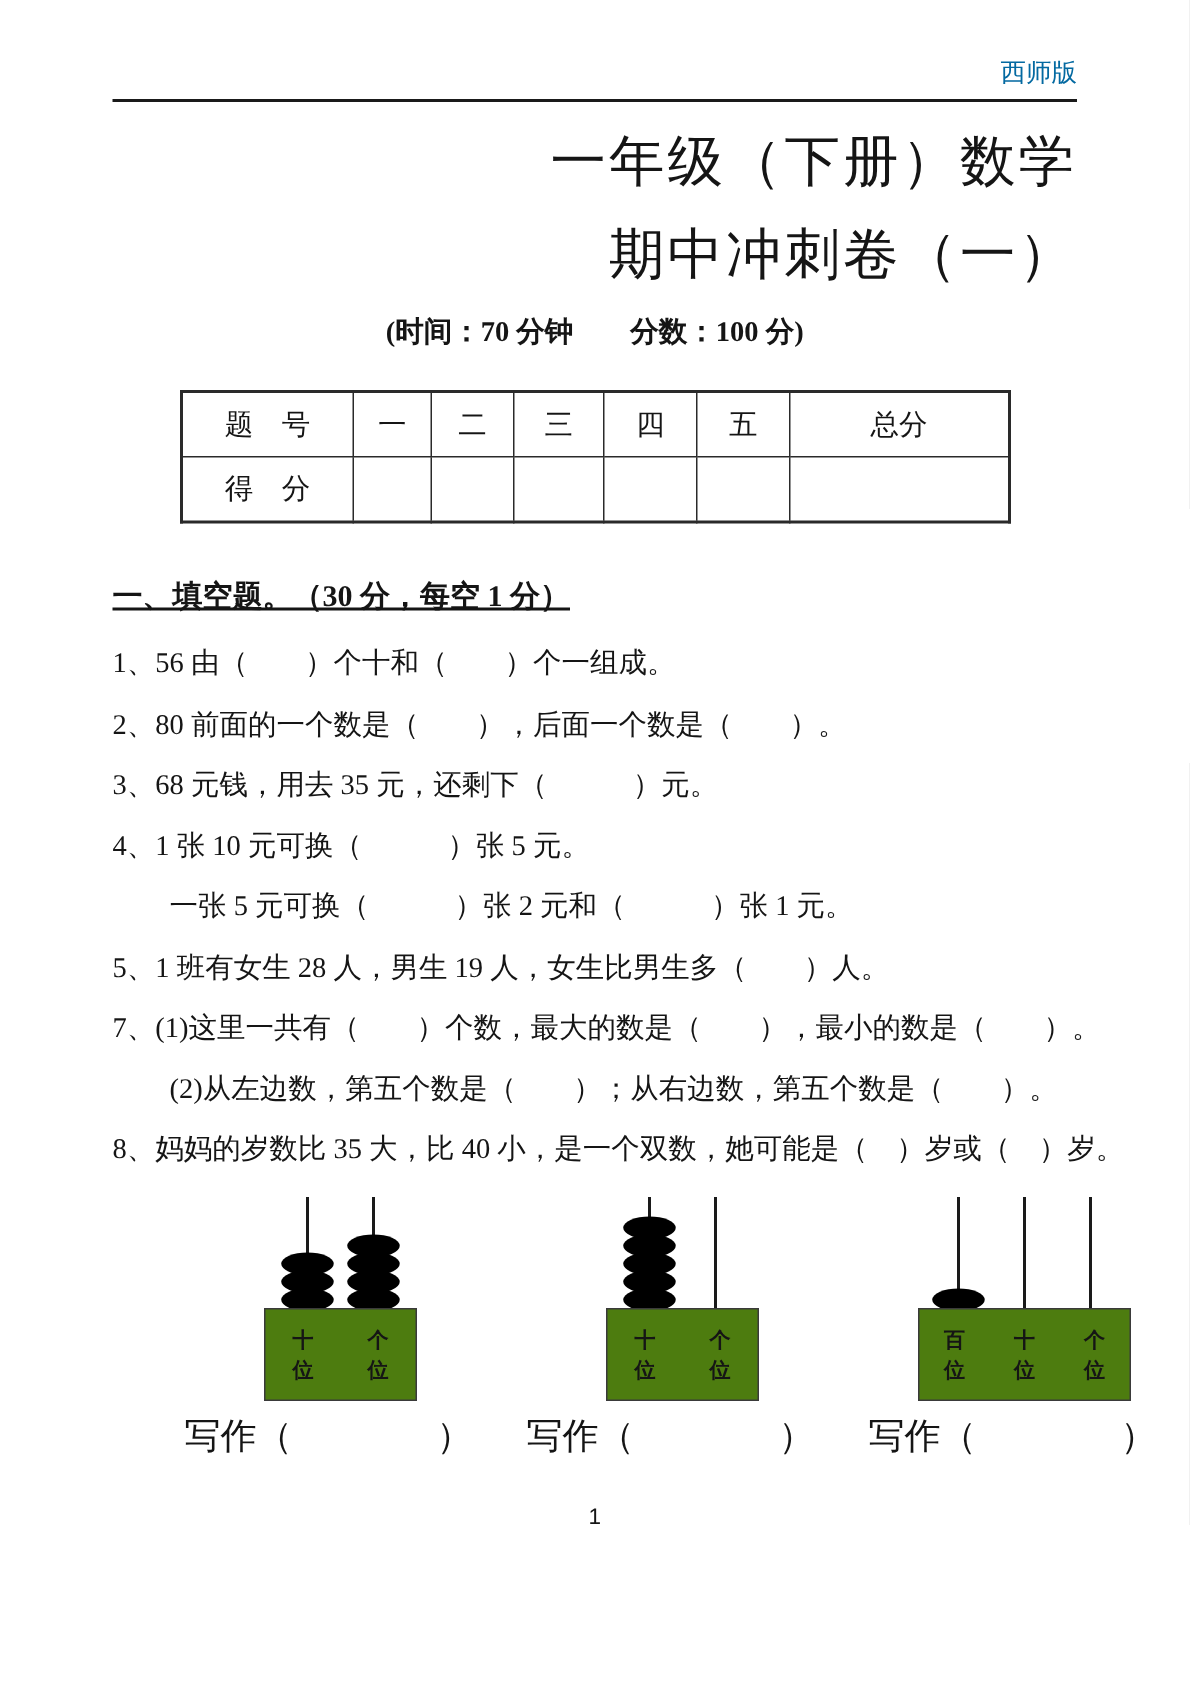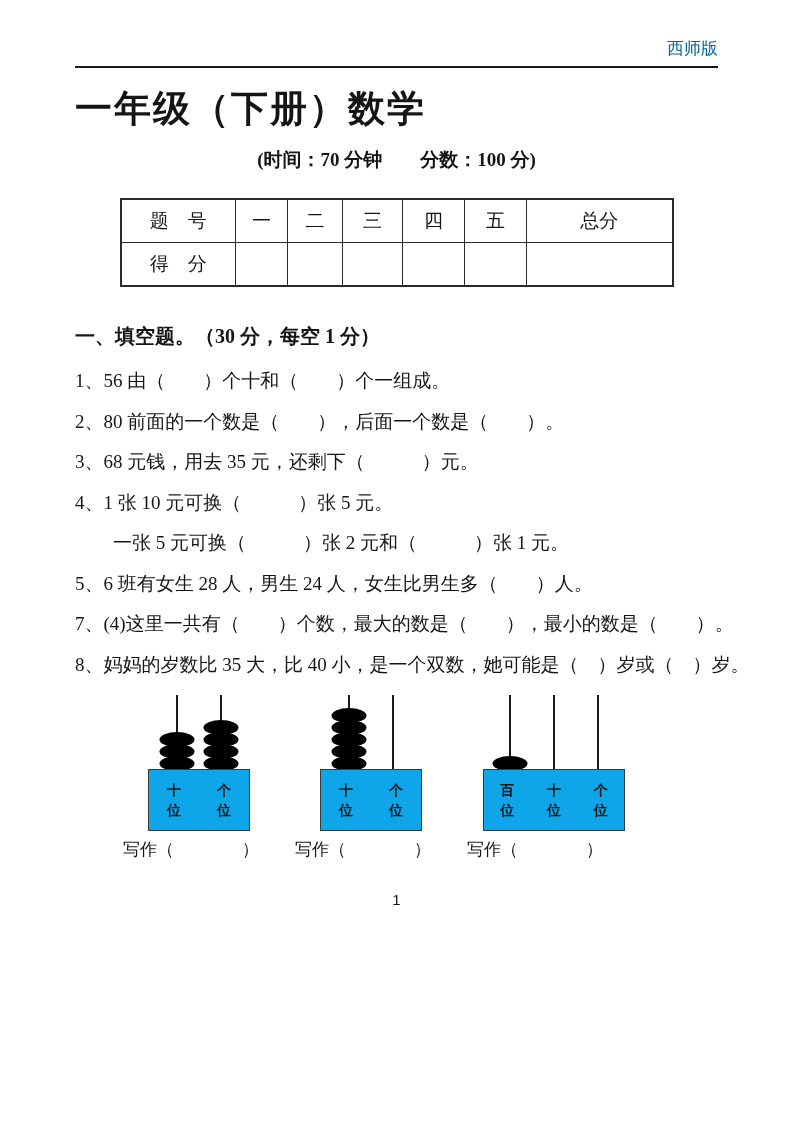--- a/index.html
+++ b/index.html
@@ -19,23 +19,23 @@
     font-size:17px;
     color:#0369a1;
     line-height:22px;
   }
   .top-rule {
     border:none;
     border-top:2px solid #1a1a1a;
     margin:6px 0 0 0;
   }
   .main-title {
-    text-align:left;
+    text-align:right;
     font-size:37px;
-    font-weight:bold;
+    font-weight:normal;
     letter-spacing:2px;
     margin-top:18px;
     line-height:46px;
   }
   .main-title.second { margin-top:16px; }
   .info-line {
     text-align:center;
     font-size:19px;
     font-weight:bold;
     margin-top:16px;
@@ -53,20 +53,21 @@
     text-align:center;
     font-size:19px;
     padding:0;
   }
   table.score-table { border:2.4px solid #2a2a2a; }
   .section-title {
     font-size:20px;
     font-weight:bold;
     margin-top:36px;
     line-height:26px;
+    text-decoration:underline;
   }
   .questions { margin-top:22px; }
   .qline {
     font-size:19px;
     line-height:20px;
     margin-bottom:20.5px;
     white-space:nowrap;
   }
   .qline.indent { padding-left:38px; }
   
@@ -93,58 +94,59 @@
     background:#000;
     border-radius:50%;
     margin-top:-3px;
   }
   .pv-box {
     border:1.8px solid #3a3a3a;
     height:60px;
     display:flex;
     justify-content:space-around;
     align-items:center;
-    background:#0ea5e9;
+    background:#4d7c0f;
     position:relative;
     z-index:1;
   }
   .pv-box.cols2 { width:100px; }
   .pv-box.cols3 { width:140px; }
   .pv-label {
     width:1.15em;
     font-family:"Liberation Sans","DejaVu Sans",sans-serif;
     font-weight:bold;
     font-size:14px;
     line-height:20px;
     text-align:center;
     word-break:break-all;
   }
   .caption {
     margin-top:7px;
     margin-left:-16px;
-    font-size:17px;
+    font-size:24px;
     white-space:nowrap;
     align-self:flex-start;
   }
   .page-number {
     text-align:center;
     font-size:15px;
     margin-top:30px;
     font-family:"Liberation Sans","DejaVu Sans",sans-serif;
   }
 </style>
 </head>
 <body>
 
 <div class="page">
 
   <div class="edition">西师版</div>
   <hr class="top-rule">
 
   <div class="main-title">一年级（下册）数学</div>
+  <div class="main-title second">期中冲刺卷（一）</div>
 
   <div class="info-line">(时间：70 分钟　　分数：100 分)</div>
 
   <table class="score-table">
     <colgroup>
       <col style="width:115px">
         <col style="width:52px">
         <col style="width:55px">
       <col style="width:60px">
         <col style="width:62px">
@@ -174,22 +176,23 @@
     </table>
 
   <div class="section-title">一、填空题。（30 分，每空 1 分）</div>
 
   <div class="questions">
     <div class="qline">1、56 由（　　）个十和（　　）个一组成。</div>
     <div class="qline">2、80 前面的一个数是（　　），后面一个数是（　　）。</div>
     <div class="qline">3、68 元钱，用去 35 元，还剩下（　　　）元。</div>
     <div class="qline">4、1 张 10 元可换（　　　）张 5 元。</div>
     <div class="qline indent">一张 5 元可换（　　　）张 2 元和（　　　）张 1 元。</div>
-    <div class="qline">5、6 班有女生 28 人，男生 24 人，女生比男生多（　　）人。</div>
-    <div class="qline">7、(4)这里一共有（　　）个数，最大的数是（　　），最小的数是（　　）。</div>
+    <div class="qline">5、1 班有女生 28 人，男生 19 人，女生比男生多（　　）人。</div>
+    <div class="qline">7、(1)这里一共有（　　）个数，最大的数是（　　），最小的数是（　　）。</div>
+    <div class="qline indent">(2)从左边数，第五个数是（　　）；从右边数，第五个数是（　　）。</div>
     <div class="qline">8、妈妈的岁数比 35 大，比 40 小，是一个双数，她可能是（　）岁或（　）岁。</div>
   </div>
 
   <div class="diagrams">
 
     <div class="abacus">
       <div class="rods">
         <div class="rod-col">
           <div class="rod-line"></div>
           <div class="beads">

